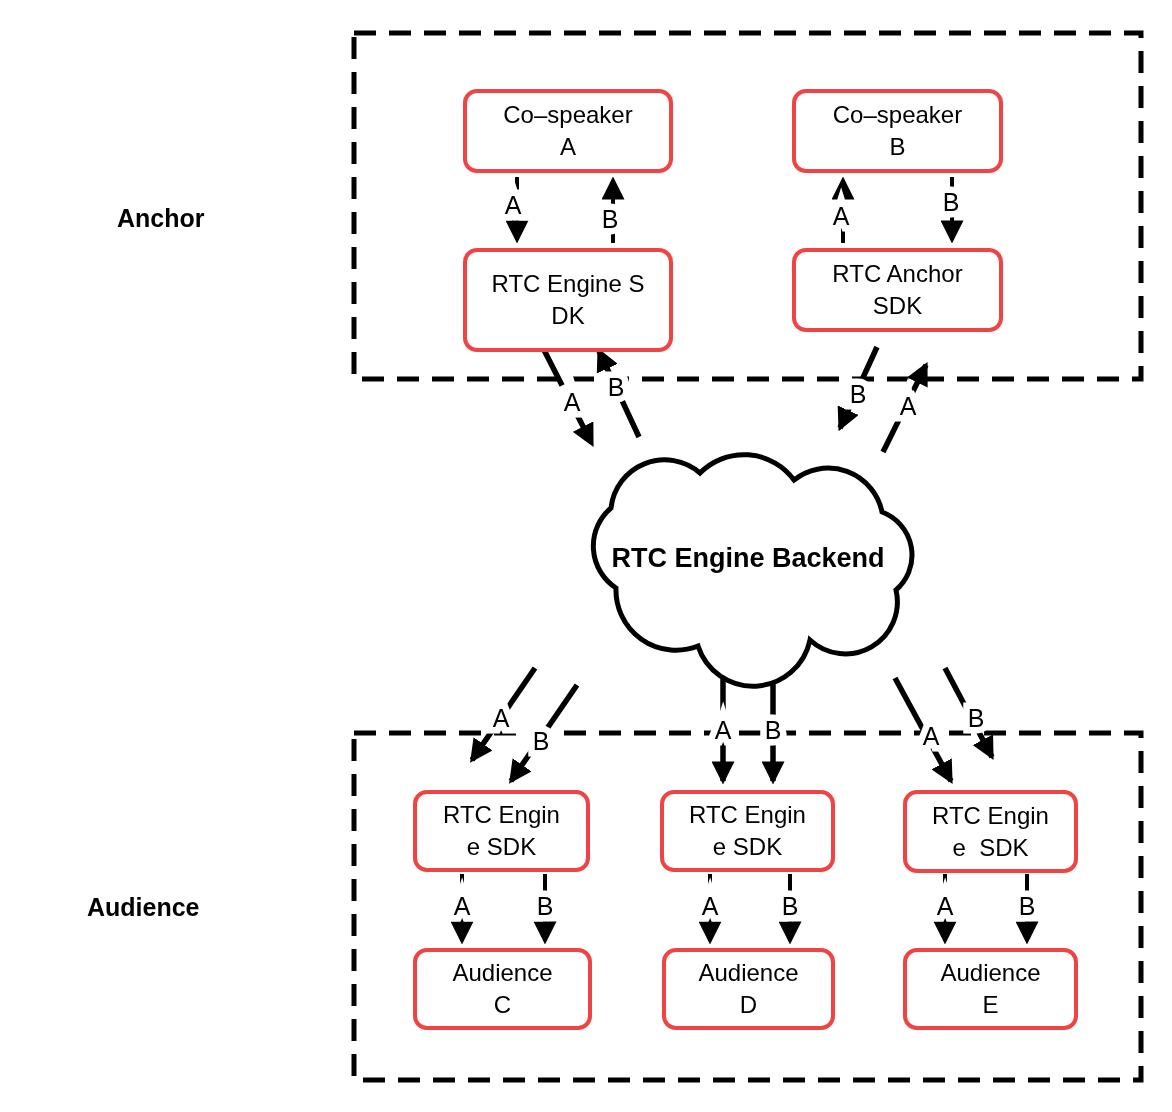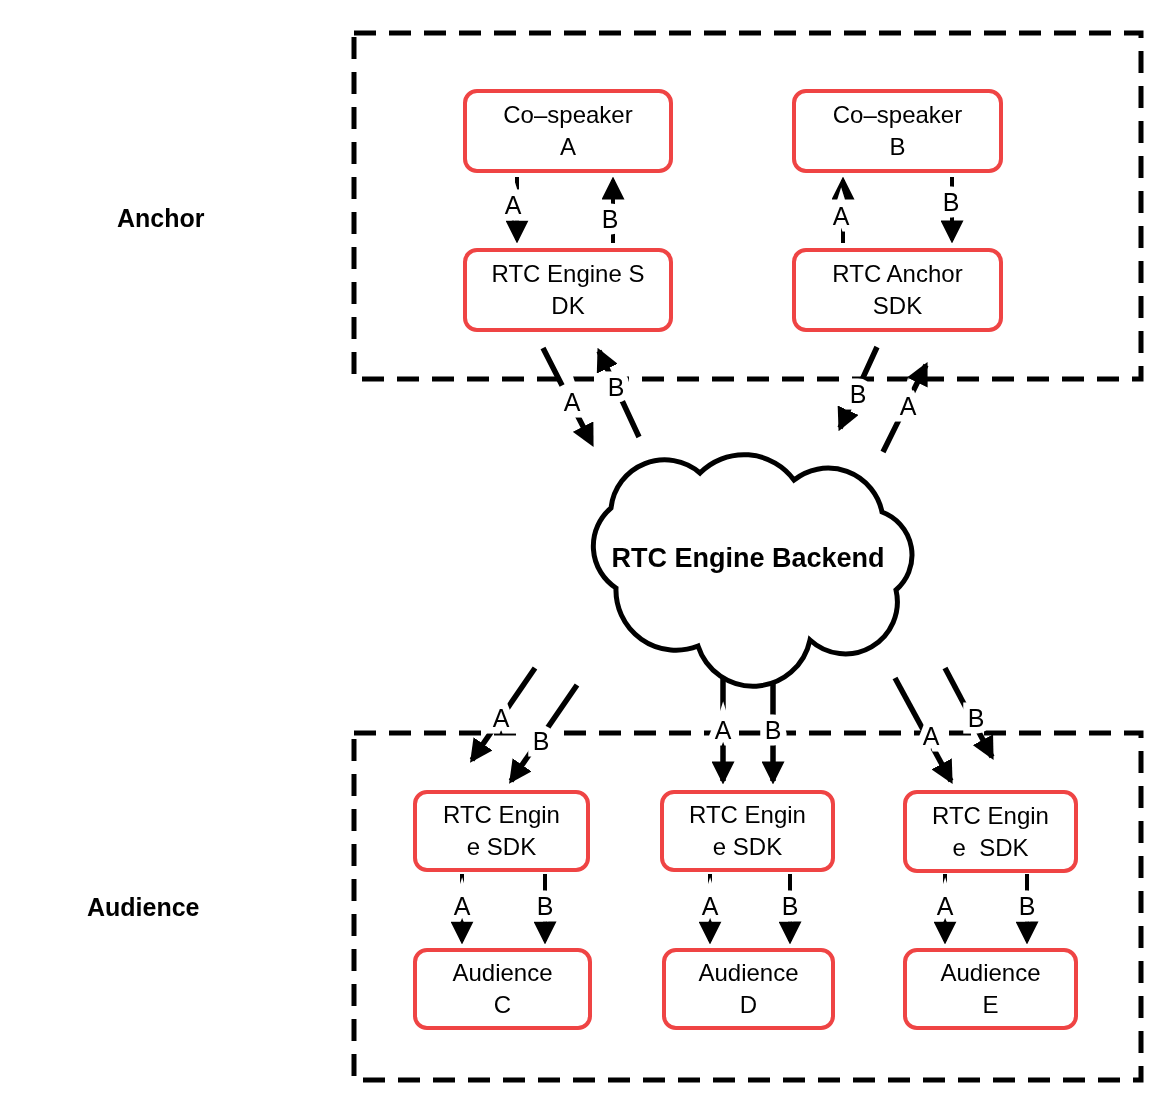--- a/index.html
+++ b/index.html
@@ -107,21 +107,21 @@
   <div class="region-label" style="left:87px; top:893px;">Audience</div>
 
   <div class="node" style="left:463px; top:89px; width:210px; height:84px;">
     <span>Co–speaker</span>
     <span>A</span>
   </div>
   <div class="node" style="left:792px; top:89px; width:211px; height:84px;">
     <span>Co–speaker</span>
     <span>B</span>
   </div>
-  <div class="node" style="left:463px; top:248px; width:210px; height:84px;">
+  <div class="node" style="left:463px; top:248px; width:210px; height:104px;">
     <span>RTC Engine S</span>
     <span>DK</span>
   </div>
   <div class="node" style="left:792px; top:248px; width:211px; height:84px;">
     <span>RTC Anchor</span>
     <span>SDK</span>
   </div>
 
   <div class="node" style="left:413px; top:790px; width:177px; height:82px;">
     <span>RTC Engin</span>

